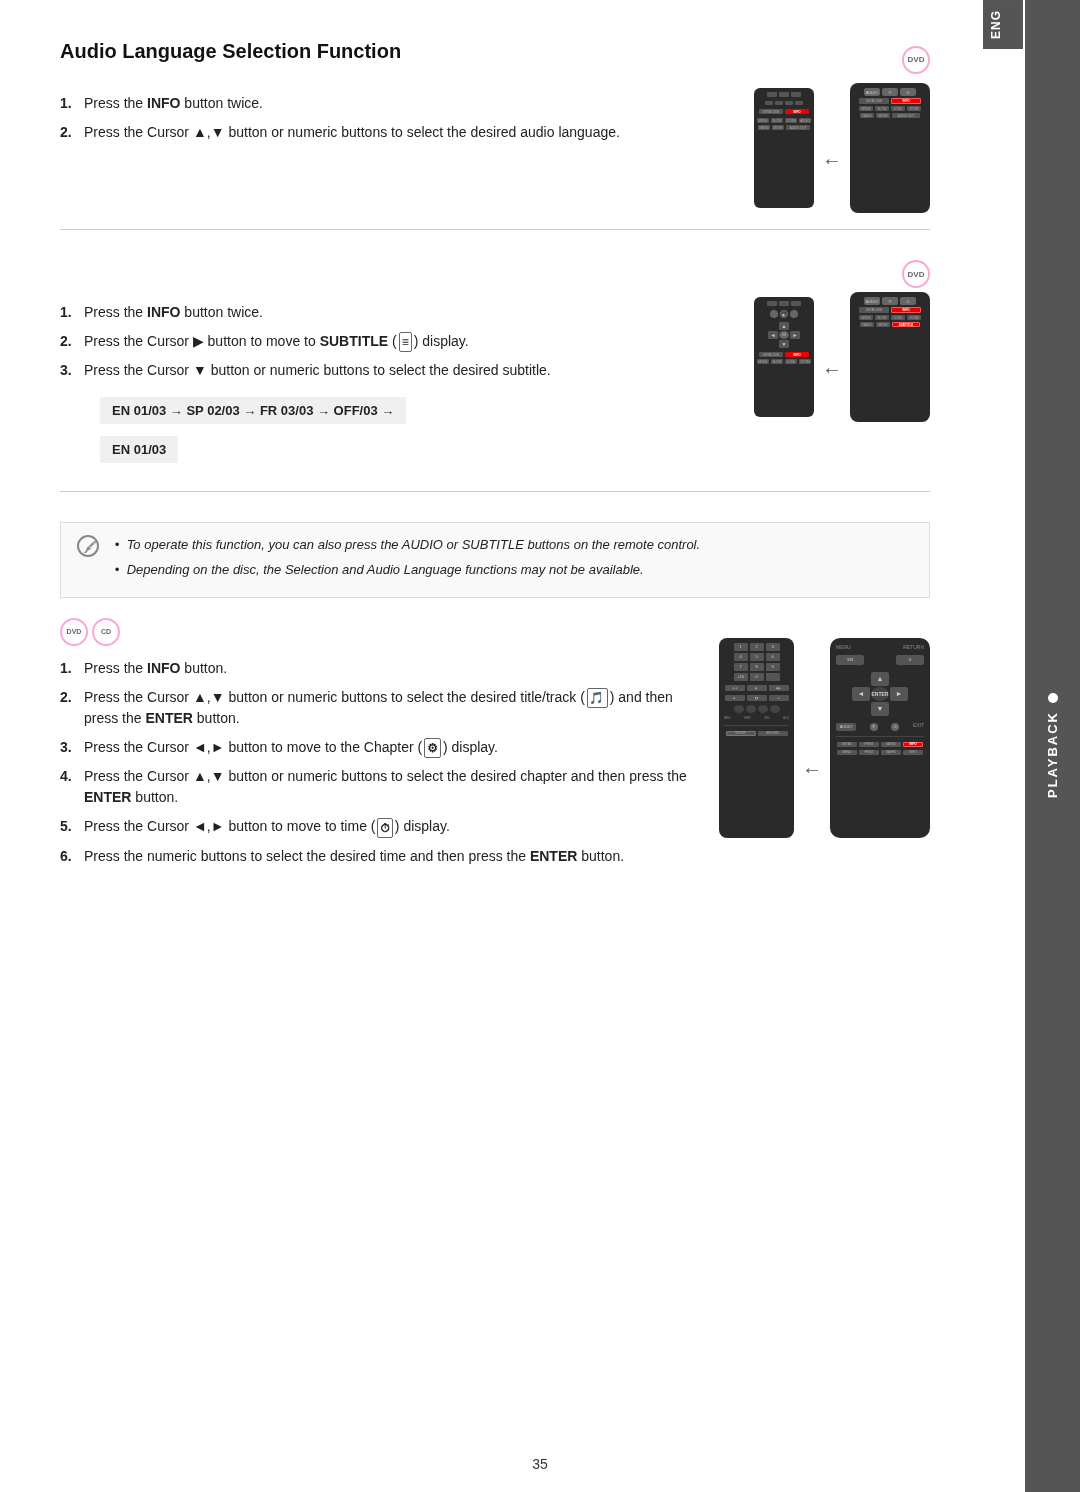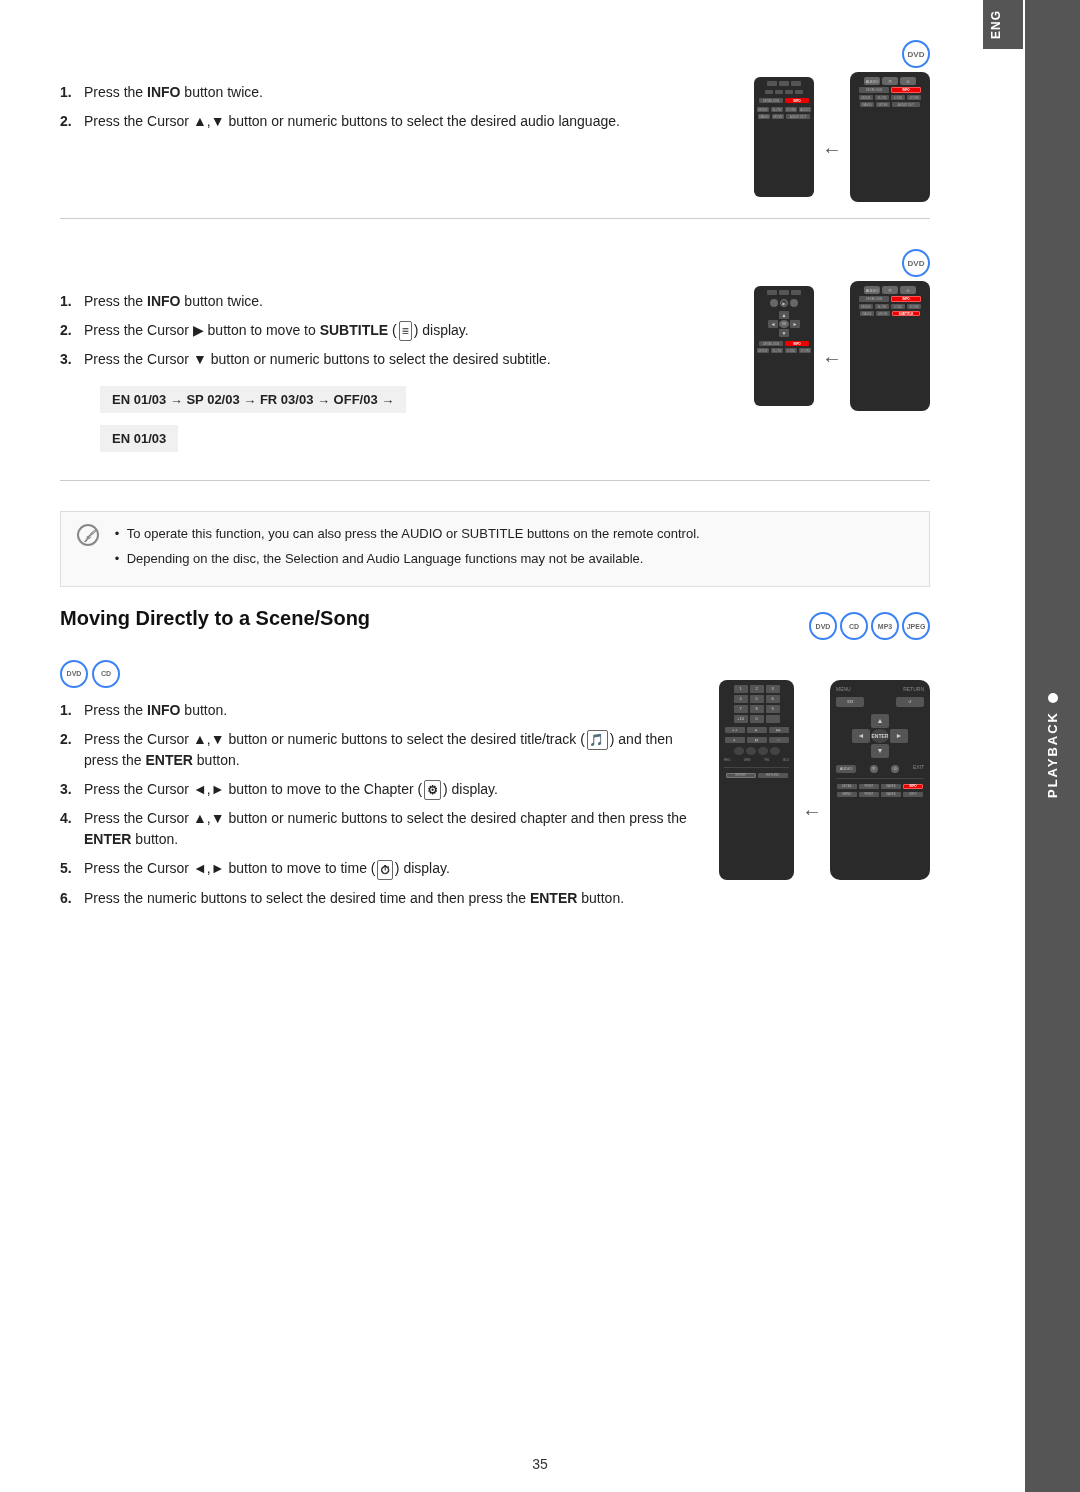--- a/index.html
+++ b/index.html
@@ -63,21 +63,21 @@
       padding-bottom: 4px;
     }
 
     
     .dvd-badge {
       display: inline-flex;
       align-items: center;
       justify-content: center;
       width: 28px;
       height: 28px;
-      border: 2px solid #3b82f6;
+      border: 2px solid #f9a8d4;
       border-radius: 50%;
       font-size: 8px;
       font-weight: bold;
       color: #666;
       vertical-align: middle;
     }
 
     
     ol.steps {
       list-style: none;
@@ -154,20 +154,21 @@
       font-size: 13px;
       color: #888;
       margin-right: 8px;
       vertical-align: top;
     }
 
     .note-content {
       display: inline-block;
       vertical-align: top;
       width: calc(100% - 38px);
+      font-style: italic;
     }
 
     
     .bullet-item {
       padding-left: 16px;
       position: relative;
       margin-bottom: 4px;
     }
     .bullet-item::before {
       content: '•';
@@ -260,20 +261,21 @@
 
 <div class="sidebar-right">
   <div class="sidebar-dot"></div>
   <div class="sidebar-label">PLAYBACK</div>
 </div>
 
 <div class="main-content">
 
   <div class="section-block clearfix">
     <div class="section-title-row">
+      <span class="section-title">Audio Language Selection Function</span>
       <div style="margin-left: auto; display: flex; align-items: center; gap: 4px;">
         <div class="dvd-badge">DVD</div>
       </div>
     </div>
 
     
     <div style="float: right; margin-left: 20px; margin-top: -10px; display: flex; align-items: center; gap: 8px;">
 
       <div class="remote-mockup" style="width:60px; height:120px; background:#2a2a2a; border-radius:6px; padding:4px; display:flex; flex-direction:column; align-items:center; gap:2px;">
         <div style="display:flex; gap:2px; margin-bottom:2px;">
@@ -430,29 +432,20 @@
 
   <div class="note-box">
     <span class="note-icon">𝒻</span>
     <div class="note-content">
       <div class="bullet-item">To operate this function, you can also press the AUDIO or SUBTITLE buttons on the remote control.</div>
       <div class="bullet-item">Depending on the disc, the Selection and Audio Language functions may not be available.</div>
     </div>
   </div>
 
   <div class="section-block-last clearfix">
-    <div class="section-title-row">
-      <span class="section-title">Moving Directly to a Scene/Song</span>
-      <div style="margin-left: auto; display: flex; gap: 3px;">
-        <div class="dvd-badge" style="font-size:7px;">DVD</div>
-        <div class="dvd-badge" style="font-size:7px;">CD</div>
-        <div class="dvd-badge" style="font-size:7px;">MP3</div>
-        <div class="dvd-badge" style="font-size:7px;">JPEG</div>
-      </div>
-    </div>
 
     <div style="display: flex; gap: 4px; margin-bottom: 12px;">
       <div class="dvd-badge" style="font-size:7px;">DVD</div>
       <div class="dvd-badge" style="font-size:7px;">CD</div>
     </div>
 
     <div style="float: right; margin-left: 20px; margin-top: -20px; display: flex; align-items: center; gap: 8px;">
 
       <div style="width:75px; height:200px; background:#2a2a2a; border-radius:8px; padding:5px; display:flex; flex-direction:column; gap:2px; align-items:center;">
 

